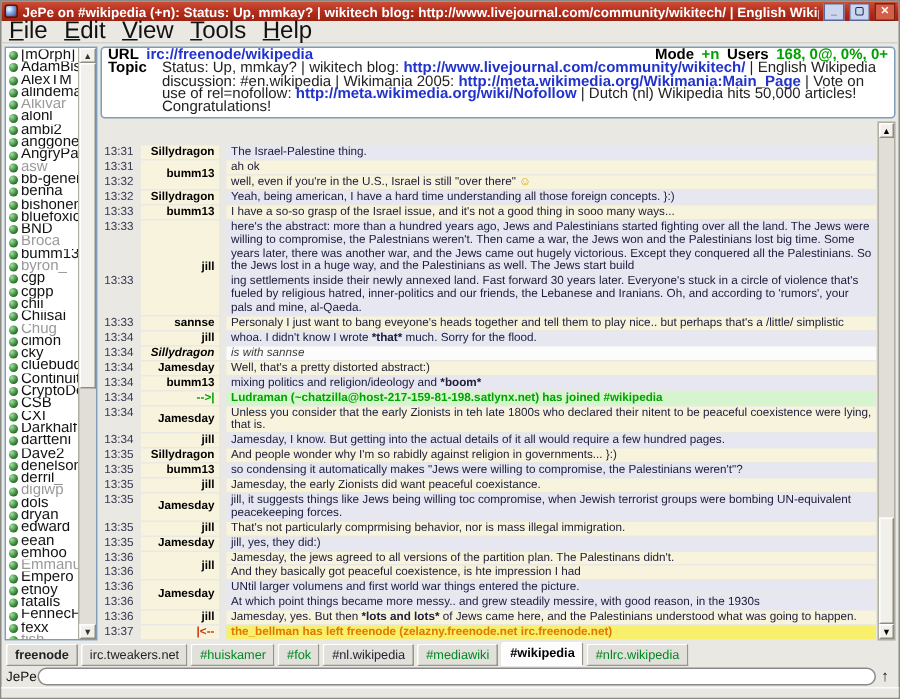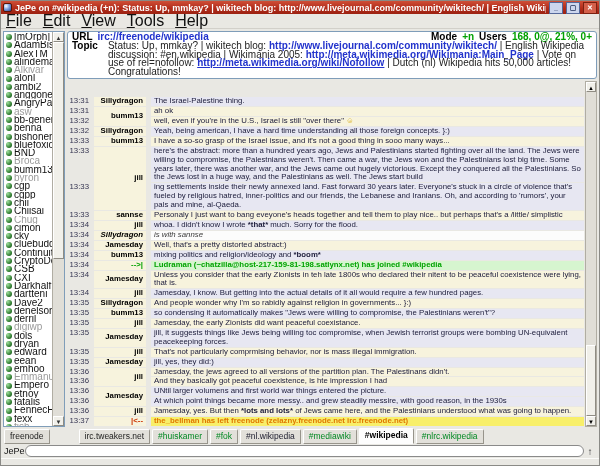--- a/index.html
+++ b/index.html
@@ -43,21 +43,21 @@
                   border:1px solid;border-color:#fff #8f8c83 #8f8c83 #fff;box-sizing:border-box;}
 
   
   .chat-panel{flex:1;min-width:0;display:flex;flex-direction:column;gap:2px;}
   .topic-box{background:#fff;border:1px solid #7f9db9;border-radius:3px;font-size:10px;line-height:8.4px;
              padding:1px 4px 2px 4px;color:#222;}
   .hdr-row1{display:flex;gap:5px;align-items:baseline;}
   .lbl{font-weight:bold;color:#000;}
   .spacer{flex:1;}
   .link{color:#2233cc;font-weight:bold;}
-  .link.und{text-decoration:underline;}
+  .link.und{}
   .green{color:#00a000;font-weight:bold;}
   .hdr-row2{display:flex;gap:10px;margin-top:1px;}
   .topic-text{flex:1;min-width:0;}
 
   
   .msg-wrap{flex:1;min-height:0;display:flex;}
   .msgs{flex:1;min-width:0;display:flex;flex-direction:column;justify-content:flex-end;overflow:hidden;
         font-size:7.8px;line-height:8.9px;}
   .group{position:relative;padding-left:84px;}
   .nick-cell{position:absolute;left:27px;top:0;bottom:1px;width:52px;background:#f7f3dd;
@@ -323,21 +323,21 @@
     <div class="chat-panel">
 
       <div class="topic-box">
         <div class="hdr-row1">
           <span class="lbl">URL</span>
           <span class="link">irc://freenode/wikipedia</span>
           <span class="spacer"></span>
           <span class="lbl">Mode</span>
           <span class="green">+n</span>
           <span class="lbl">Users</span>
-          <span class="green">168, 0@, 21%, 0+</span>
+          <span class="green">168, 0@, 0%, 0+</span>
         </div>
         <div class="hdr-row2">
           <span class="lbl">Topic</span>
           <span class="topic-text" id="topic-text"><span class="">Status: Up, mmkay? | wikitech blog: </span><span class="link">http://www.livejournal.com/community/wikitech/</span><span class=""> | English Wikipedia discussion: #en.wikipedia | Wikimania 2005: </span><span class="link">http://meta.wikimedia.org/Wikimania:Main_Page</span><span class=""> | Vote on use of rel=nofollow: </span><span class="link und">http://meta.wikimedia.org/wiki/Nofollow</span><span class=""> | Dutch (nl) Wikipedia hits 50,000 articles! Congratulations!</span></span>
         </div>
       </div>
 
       <div class="msg-wrap">
         <div class="msgs" id="msgs">
             <div class="group">
@@ -443,22 +443,22 @@
             <div class="thumb" style="position:absolute;left:0;right:0;bottom:0;height:22%;background:#f1f0ea;border:1px solid;border-color:#fff #8f8c83 #8f8c83 #fff;box-sizing:border-box;"></div>
           </div>
           <div class="arr" style="height:10px;font-size:6px;line-height:10px;text-align:center;background:#f1f0ea;border:1px solid;border-color:#fff #8f8c83 #8f8c83 #fff;box-sizing:border-box;">▼</div>
         </div>
       </div>
 
     </div>
   </div>
 
   <div class="tabs" id="tabs">
-      <span class="tab" style="color: rgb(34, 34, 34);">freenode</span>
-      <span class="tab" style="color: rgb(34, 34, 34); margin-left: 27px;">irc.tweakers.net</span>
+      <span class="tab" style="color: rgb(34, 34, 34); font-weight: bold;">freenode</span>
+      <span class="tab" style="color: rgb(34, 34, 34);">irc.tweakers.net</span>
       <span class="tab" style="color: rgb(0, 136, 34);">#huiskamer</span>
       <span class="tab" style="color: rgb(0, 136, 34);">#fok</span>
       <span class="tab" style="color: rgb(34, 34, 51);">#nl.wikipedia</span>
       <span class="tab" style="color: rgb(0, 136, 34);">#mediawiki</span>
       <span class="tab active" style="color: rgb(0, 0, 0);">#wikipedia</span>
       <span class="tab" style="color: rgb(0, 136, 34);">#nlrc.wikipedia</span>
     </div>
 
   <div class="input-row">
     <span>JePe</span>

